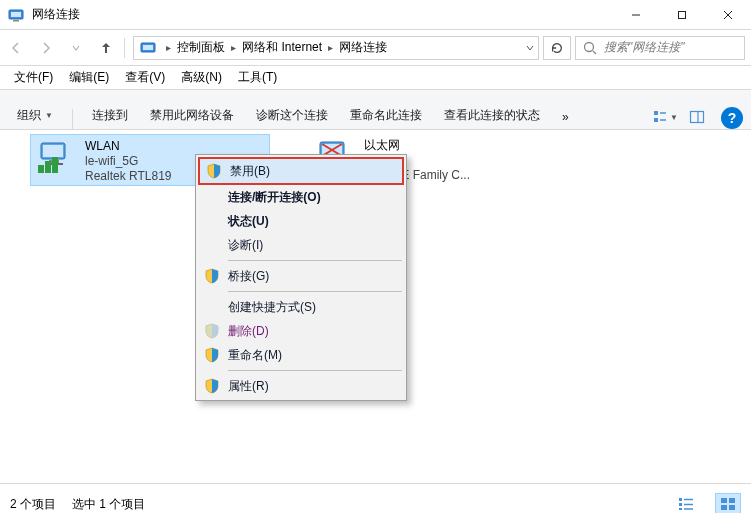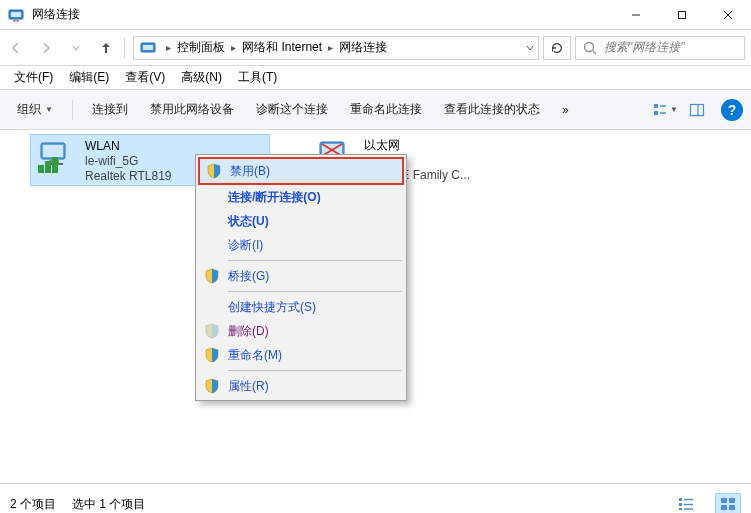--- a/index.html
+++ b/index.html
@@ -25,41 +25,41 @@
   .refreshbtn { width:28px; height:24px; display:flex; align-items:center; justify-content:center; border:1px solid #cfcfcf; margin-right:4px; background:#fff;}
   .searchbox { width:170px; height:24px; border:1px solid #cfcfcf; display:flex; align-items:center; margin-right:6px; background:#fff;}
   .searchbox .sicon { width:16px; height:16px; margin:0 6px; color:#888;}
   .searchbox .splace { color:#7a7a7a; font-style: italic; }
 
   
   .menubar { height: 24px; display:flex; align-items:center; border-bottom:1px solid #d9d9d9; background:#fff; padding-left:6px; }
   .menuitem { padding: 2px 8px; }
 
   
-  .toolbar { height: 40px; display:flex; align-items:center; background:#f5f6f7; border-bottom:1px solid #d9d9d9; padding:0 8px; gap:4px;}
+  .toolbar { height: 40px; display:flex; align-items:flex-end; background:#f5f6f7; border-bottom:1px solid #d9d9d9; padding:0 8px; gap:4px;}
   .tbtn { padding: 4px 8px; display:flex; align-items:center; gap:4px; color:#1a1a1a; border:1px solid transparent; }
   .tdd { font-size:8px; color:#555; }
   .toolbar .sepv { width:1px; height:20px; background:#d9d9d9; margin:0 6px;}
   .toolbar .flex { flex:1; }
   .iconbtn { width:28px; height:24px; display:flex; align-items:center; justify-content:center; border:1px solid transparent;}
   .helpbtn { width:22px; height:22px; border-radius:50%; background:#0078d7; color:#fff; display:flex; align-items:center;justify-content:center; font-weight:bold; font-size:14px; margin-left:6px;}
 
   
   .content { position:relative; height: calc(513px - 30px - 36px - 24px - 40px - 30px); background:#fff; overflow:hidden;padding-left:28px; }
   .item { position:absolute; width:240px; height:52px; display:flex; align-items:flex-start; padding:4px 6px; gap:8px; }
   .item.selected { background:#cce8ff; border:1px solid #99d1ff; }
   .adaptericon { width:40px; height:36px; flex-shrink:0; }
   .itexts { display:flex; flex-direction:column; line-height:15px; }
   .iname { color:#000; }
   .istatus { color:#444; }
   .idev { color:#444; }
 
   
   .ctxmenu { position:absolute; width:212px; background:#f2f2f2; border:1px solid #a0a0a0; box-shadow: 4px 4px 6px rgba(0,0,0,0.25); padding:2px 2px;}
-  .ctxrow { height:24px; display:flex; align-items:center; padding-left:30px; position:relative; color:#1d4ed8;}
+  .ctxrow { height:24px; display:flex; align-items:center; padding-left:30px; position:relative; color:#0f172a;}
   .ctxrow.bold { font-weight:bold; }
   .ctxrow.dis { color:#701a75; }
   .ctxrow.highlight { border:2px solid #d93a2b; height:28px; }
   .ctxrow.hover { background:#d8eaf9; }
   .ctxrow .shield { position:absolute; left:6px; width:16px; height:16px; }
   .ctxsep { height:1px; background:#c0c0c0; margin:3px 2px 3px 30px; }
 
   
   .statusbar { height:41px; border-top:1px solid #d9d9d9; display:flex; align-items:center; padding:0 10px; gap:16px; background:#fff;}
   .statusbar .flex { flex:1; }

